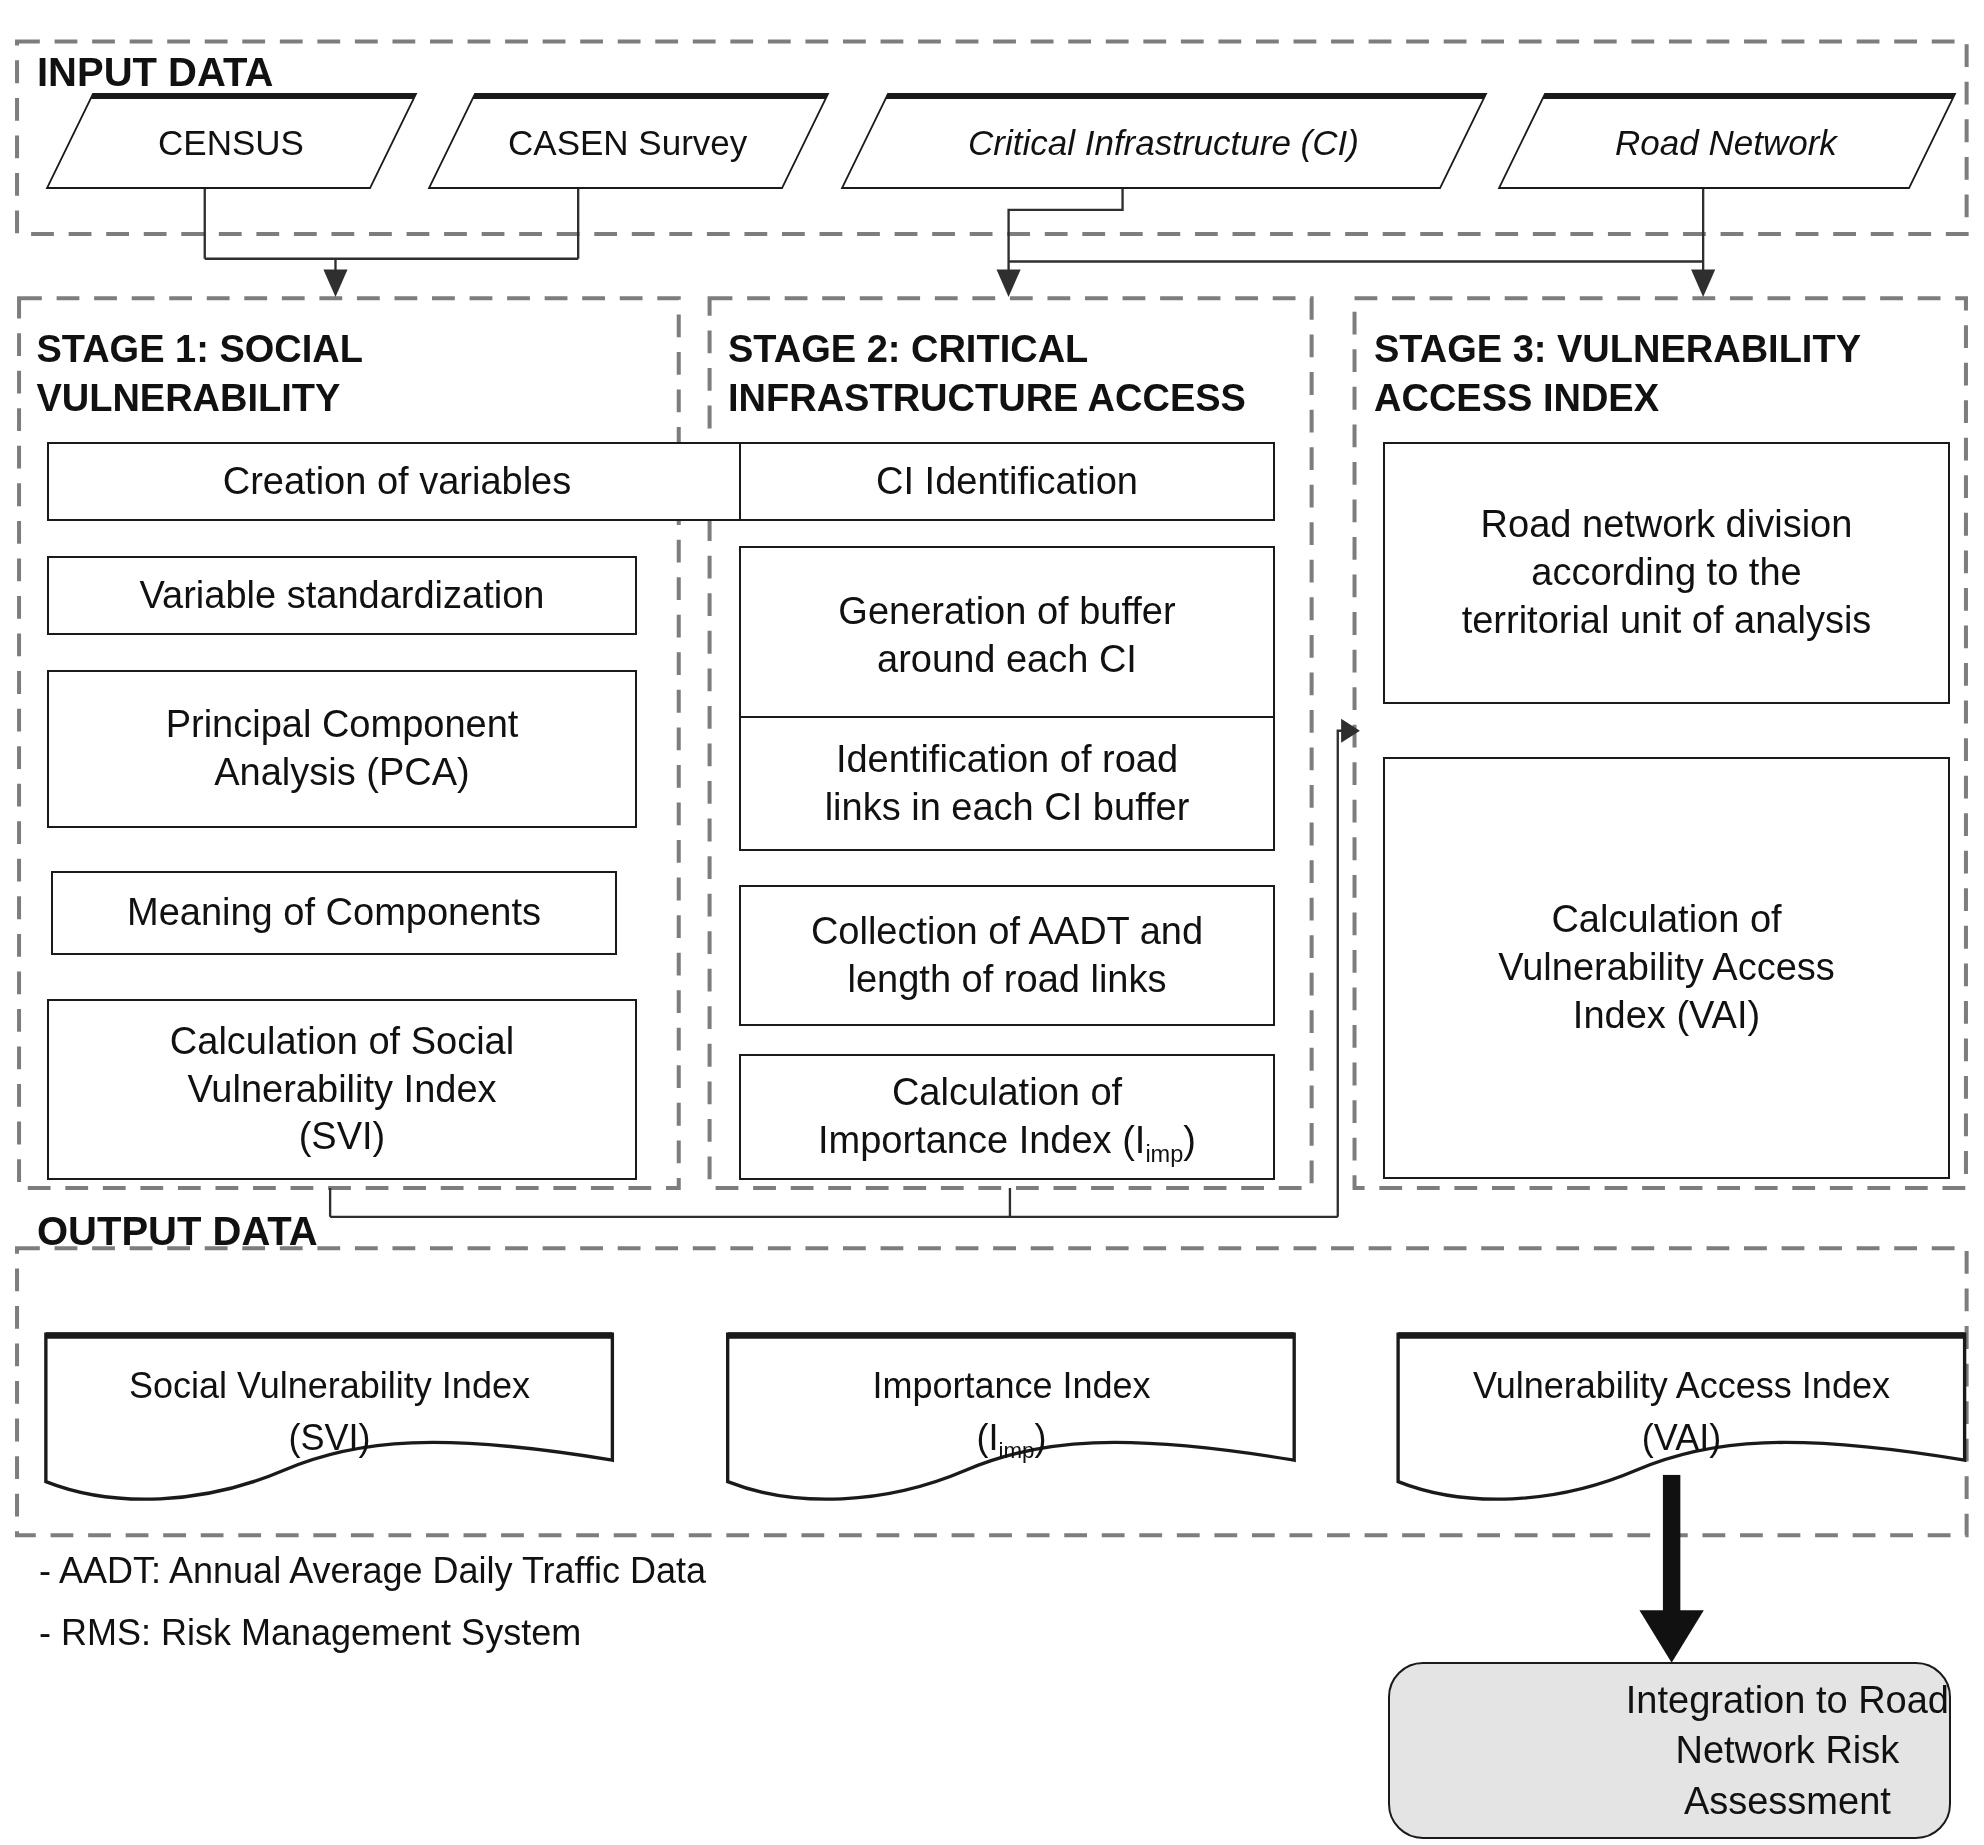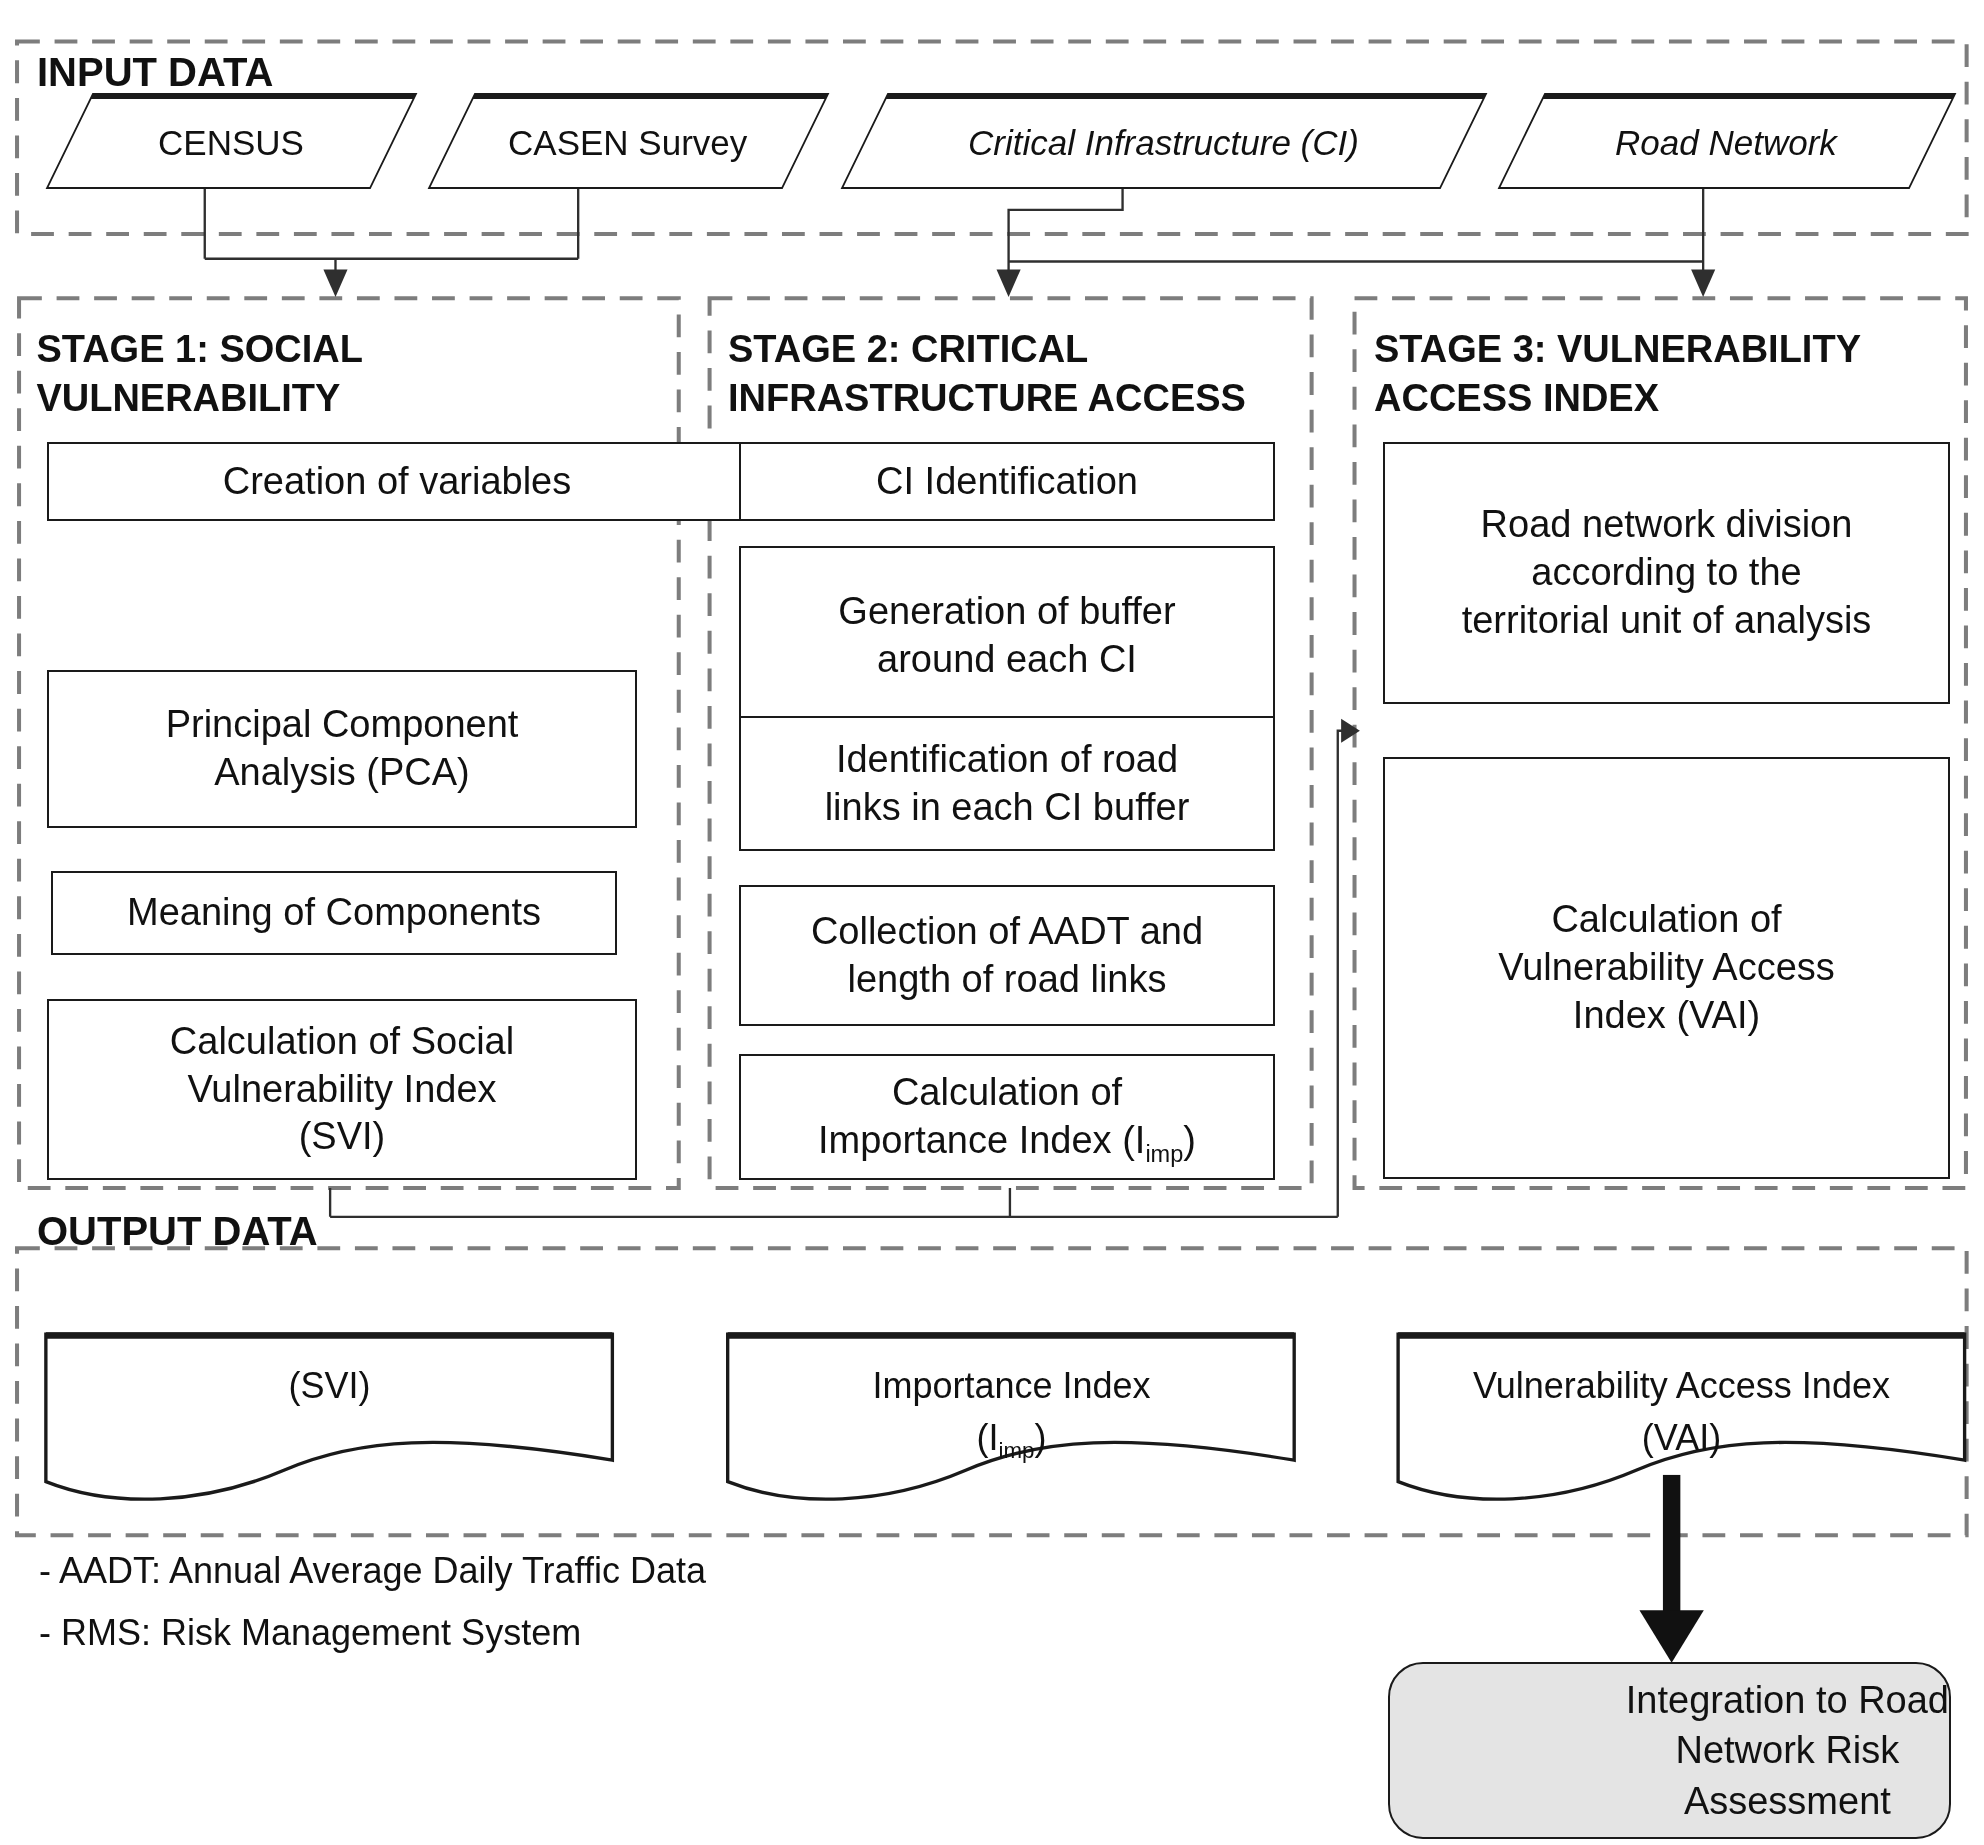--- a/index.html
+++ b/index.html
@@ -96,20 +96,23 @@
   <div class="para" style="left:1521px;width:412px;">
     <span class="pt"><i>Road Network</i><span></span></span>
   </div>
 
   <div class="stage" style="left:19px;top:298px;width:660px;height:890px;">
     <div class="abs stage-title" style="left:17.4px;top:27px;width:624px;">STAGE 1: SOCIAL
 VULNERABILITY</div>
     <div class="box" style="left:28px;top:144px;width:700px;height:79px;">
         <div class="bt">Creation of variables</div>
       </div>
+    <div class="box" style="left:28px;top:258px;width:590px;height:79px;">
+        <div class="bt">Variable standardization</div>
+      </div>
     <div class="box" style="left:28px;top:372px;width:590px;height:158px;">
         <div class="bt">Principal Component
 Analysis (PCA)</div>
       </div>
     <div class="box" style="left:32px;top:573px;width:566px;height:84px;">
         <div class="bt">Meaning of Components</div>
       </div>
     <div class="box" style="left:28px;top:701px;width:590px;height:181px;">
         <div class="bt">Calculation of Social
 Vulnerability Index
@@ -152,20 +155,21 @@
     <div class="box" style="left:28px;top:459px;width:567px;height:422px;">
         <div class="bt">Calculation of
 Vulnerability Access
 Index (VAI)</div>
       </div>
   </div>
 
   <div class="abs sec-label" style="left:37px;top:1194px;margin-top:15px;">OUTPUT DATA</div>
 
   <div class="doc-text" style="left:46px;top:1360px;width:567px;">
+    <div class="doc-line1">Social Vulnerability Index</div>
     <div class="doc-line2"><span>(SVI)</span><sub></sub><span></span></div>
   </div>
   <div class="doc-text" style="left:728px;top:1360px;width:567px;">
     <div class="doc-line1">Importance Index</div>
     <div class="doc-line2"><span>(I</span><sub>imp</sub><span>)</span></div>
   </div>
   <div class="doc-text" style="left:1398px;top:1360px;width:567px;">
     <div class="doc-line1">Vulnerability Access Index</div>
     <div class="doc-line2"><span>(VAI)</span><sub></sub><span></span></div>
   </div>

